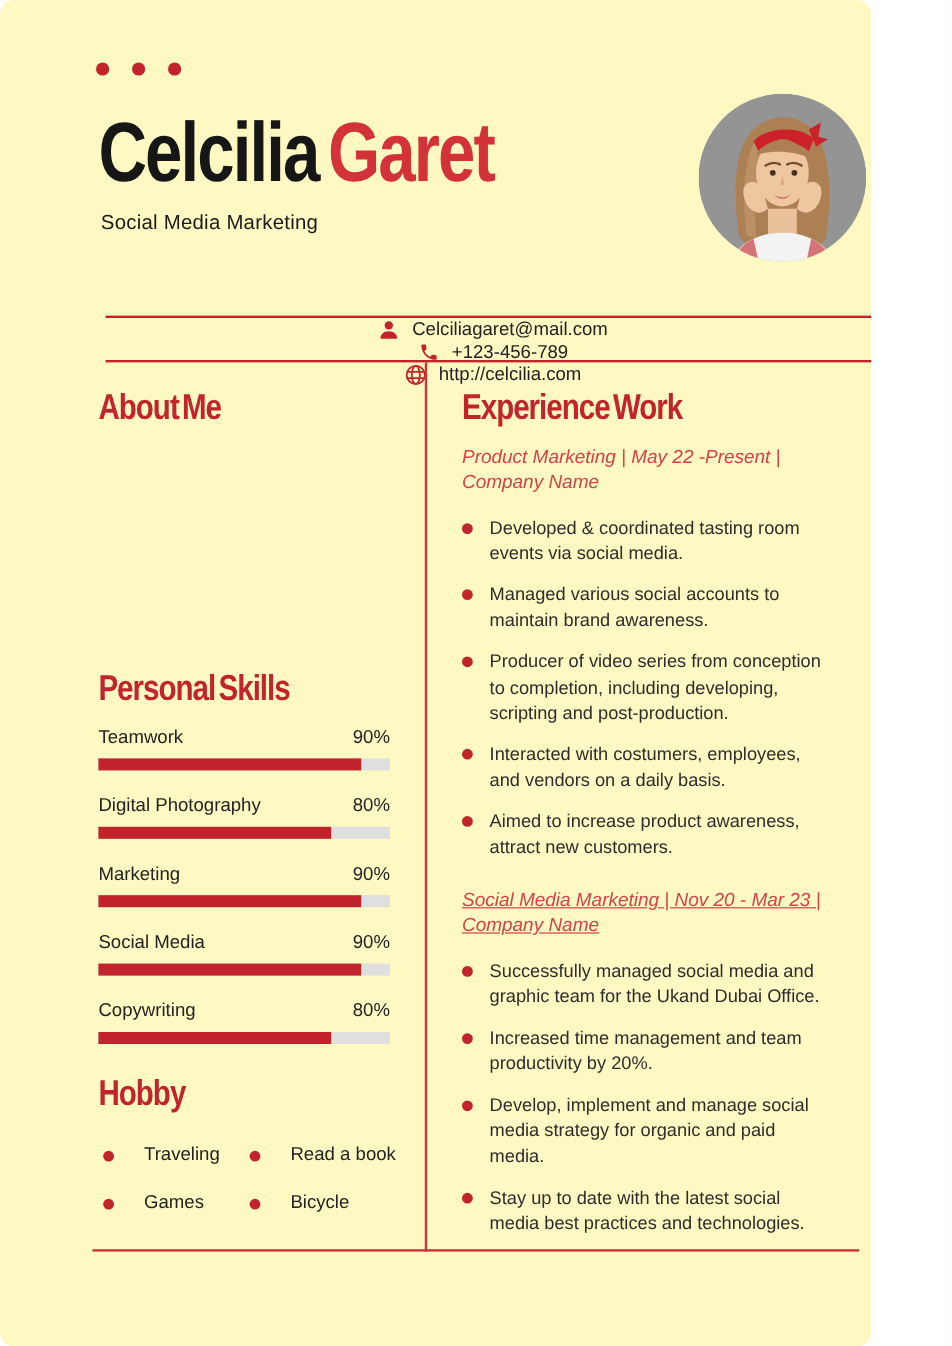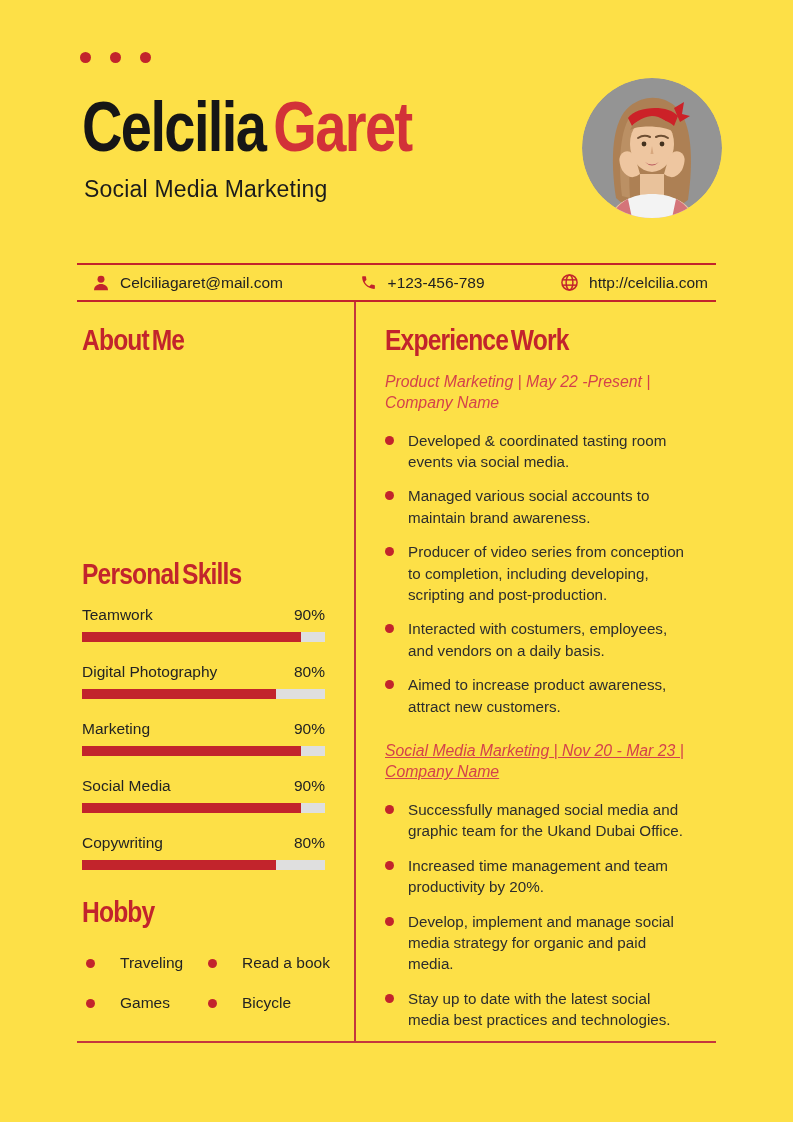--- a/index.html
+++ b/index.html
@@ -1,41 +1,41 @@
 <!DOCTYPE html>
 <html><head>
 <meta charset="utf-8">
 <style>
   html,body{margin:0;padding:0;background:#ffffff;}
   .page{
-    position:relative;width:793px;height:1122px;background:#fde047;
-    font-family:"Liberation Sans",sans-serif;overflow:hidden;
+    position:relative;width:726px;height:1122px;background:#fef9c3;
+    font-family:"Liberation Sans",sans-serif;overflow:hidden;border-radius:12px;
   }
   
   .dots{position:absolute;left:80px;top:52px;display:flex;gap:19px;}
   .dot{width:11px;height:11px;border-radius:50%;background:#c2242c;}
   
   .name{
     position:absolute;left:82px;top:92px;margin:0;
     font-size:70px;font-weight:bold;line-height:1;letter-spacing:-2px;
     color:#161616;white-space:nowrap;
     transform:scaleX(0.80);transform-origin:0 50%;
   }
   .name .last{color:#d23238;margin-left:10px;}
   .role{
-    position:absolute;left:84px;top:176px;font-size:23px;color:#1b1b1b;letter-spacing:0.2px;
+    position:absolute;left:84px;top:176px;font-size:17px;color:#1b1b1b;letter-spacing:0.2px;
   }
   
   .photo{position:absolute;left:582px;top:78px;width:140px;height:140px;border-radius:50%;overflow:hidden;}
   
   .contact{
-    position:absolute;left:77px;top:263px;width:639px;height:39px;
+    position:absolute;left:88px;top:263px;width:639px;height:39px;
     border-top:2px solid #c2242c;border-bottom:2px solid #c2242c;
     display:flex;align-items:center;justify-content:space-between;
-    padding:0 8px 0 14px;box-sizing:border-box;
+    padding:0 8px 0 14px;box-sizing:border-box;flex-direction:column;
   }
   .citem{display:flex;align-items:center;gap:10px;font-size:15.5px;color:#222;cursor:pointer;}
   .cicon{display:flex;align-items:center;justify-content:center;width:19px;height:19px;}
   
   .v-rule{position:absolute;left:354px;top:302px;width:2px;height:741px;background:#c4373d;}
   .b-rule{position:absolute;left:77px;top:1041px;width:639px;height:2px;background:#c4373d;}
   
   .h2{
     margin:0;font-size:30px;font-weight:bold;color:#c2242c;line-height:1.15;
     letter-spacing:-1px;word-spacing:-4px;white-space:nowrap;

